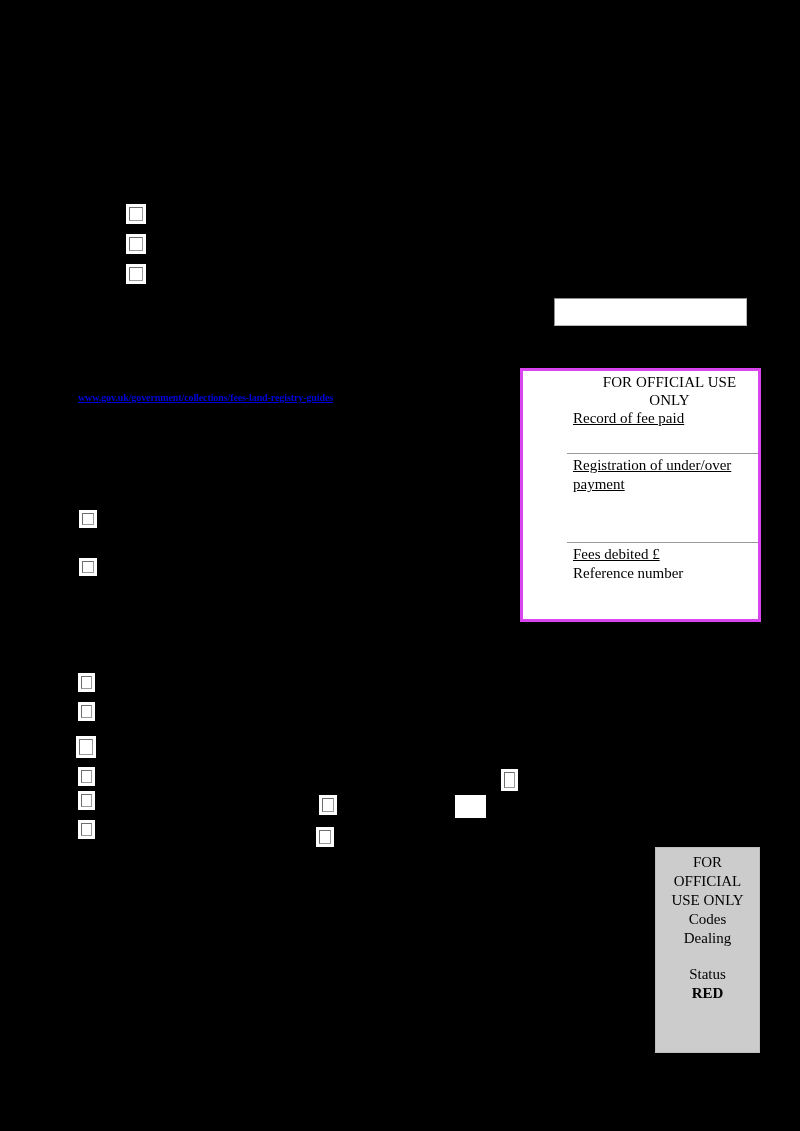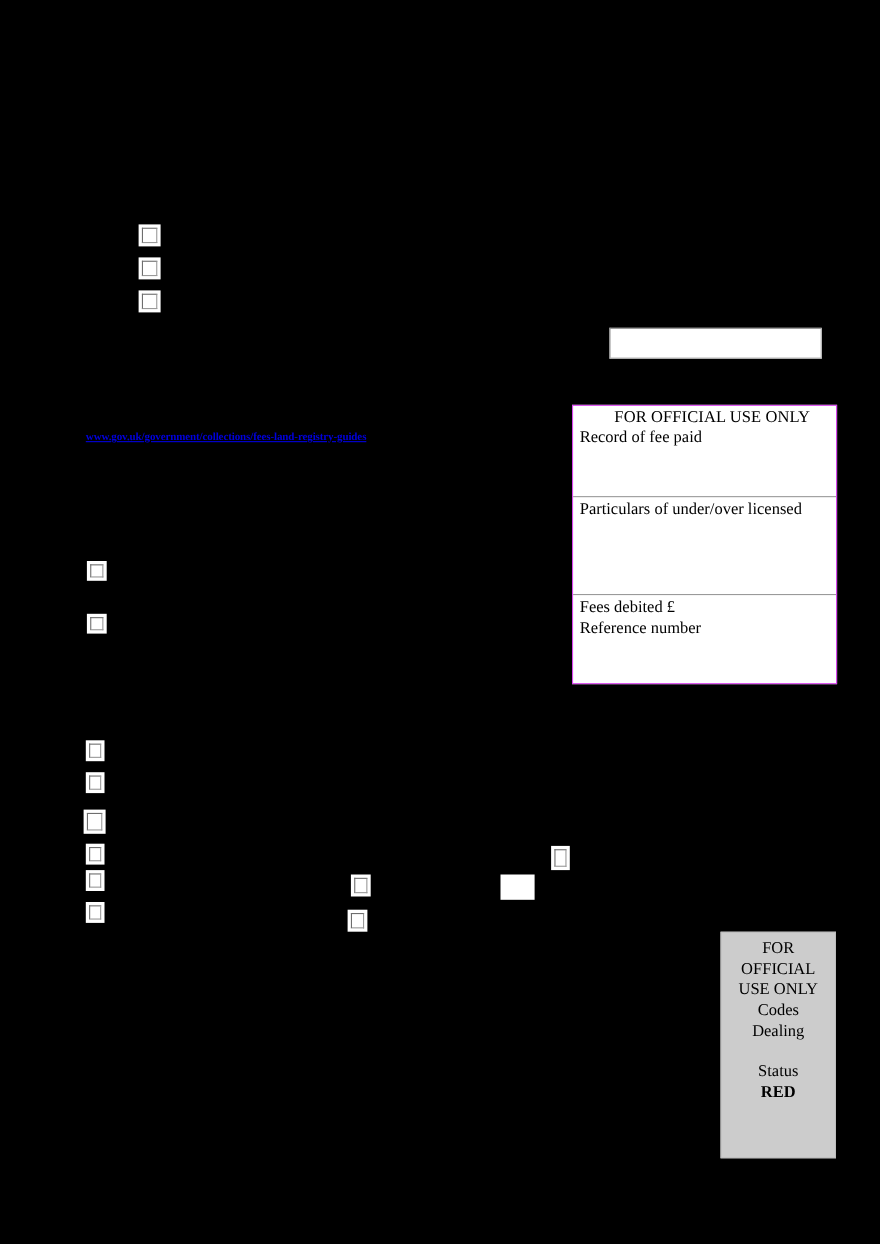--- a/index.html
+++ b/index.html
@@ -59,23 +59,24 @@
   }
 
   
   #official-box {
     position: absolute;
     left: 520px;
     top: 368px;
     width: 241px;
     height: 254px;
     background: #ffffff;
-    border: 1px solid #d946ef;
+    border: 3px solid #d946ef;
     box-sizing: border-box;
     color: #000000;
+    padding-left: 44px;
   }
   #official-box .sect {
     position: relative;
     box-sizing: border-box;
     border-bottom: 1px solid #9a9a9a;
     padding: 2px 6px 0 6px;
   }
   #official-box .sect:last-child { border-bottom: none; }
   #official-box .sect-a { height: 83px; }
   #official-box .sect-b { height: 89px; }
@@ -83,20 +84,21 @@
   #official-box .hdr {
     text-align: center;
     font-size: 15px;
     line-height: 18px;
     letter-spacing: 0.1px;
     padding-left: 14px;
   }
   #official-box .lbl {
     font-size: 15px;
     line-height: 19px;
+    text-decoration: underline;
   }
   #official-box .lbl2 {
     font-size: 15px;
     line-height: 19px;
   }
 
   
   #codes-box {
     position: absolute;
     left: 655px;
@@ -167,21 +169,21 @@
 
   <div class="hidden-text" style="left:56px; top:344px; width:400px; font-size:10px;">A fee is payable for this application. For details of the current fee, see the current Land Registration Fee Order, or refer to our fees guidance at</div>
   <a id="fee-link" href="#">www.gov.uk/government/collections/fees-land-registry-guides</a>
 
   <div id="official-box">
     <div class="sect sect-a">
       <div class="hdr">FOR OFFICIAL USE ONLY</div>
       <div class="lbl">Record of fee paid</div>
     </div>
     <div class="sect sect-b">
-      <div class="lbl">Particulars of under/over licensed</div>
+      <div class="lbl">Registration of under/over payment</div>
     </div>
     <div class="sect sect-c">
       <div class="lbl">Fees debited £</div>
       <div class="lbl2">Reference number</div>
     </div>
   </div>
 
   <div class="hidden-text" style="left:56px; top:452px; width:430px; font-size:10px;">Conveyancer is a term used in this form to mean a solicitor, licensed conveyancer, fellow of the Institute of Legal Executives, or a duly certificated notary public.</div>
 
   <div class="cbox" style="left:79px; top:510px; width:18px; height:18px;">

